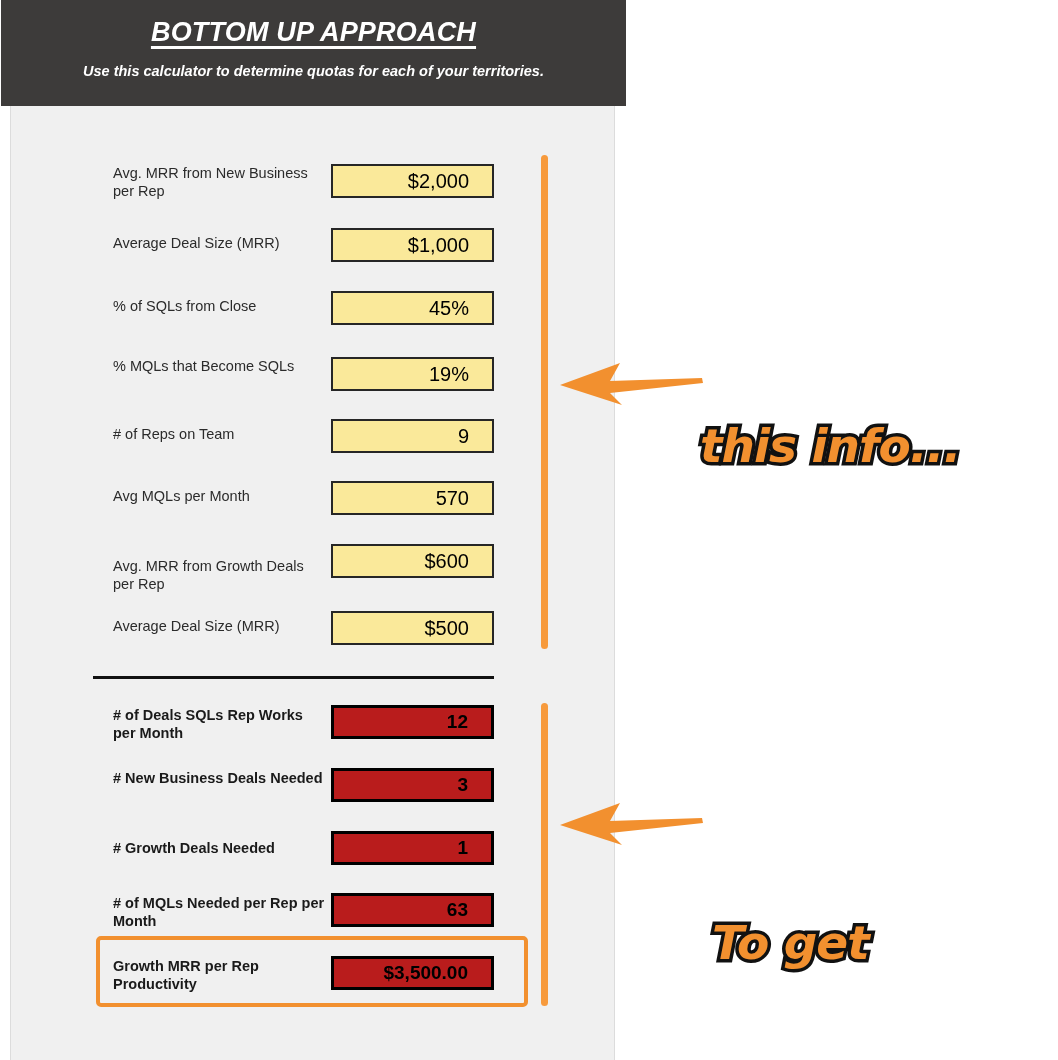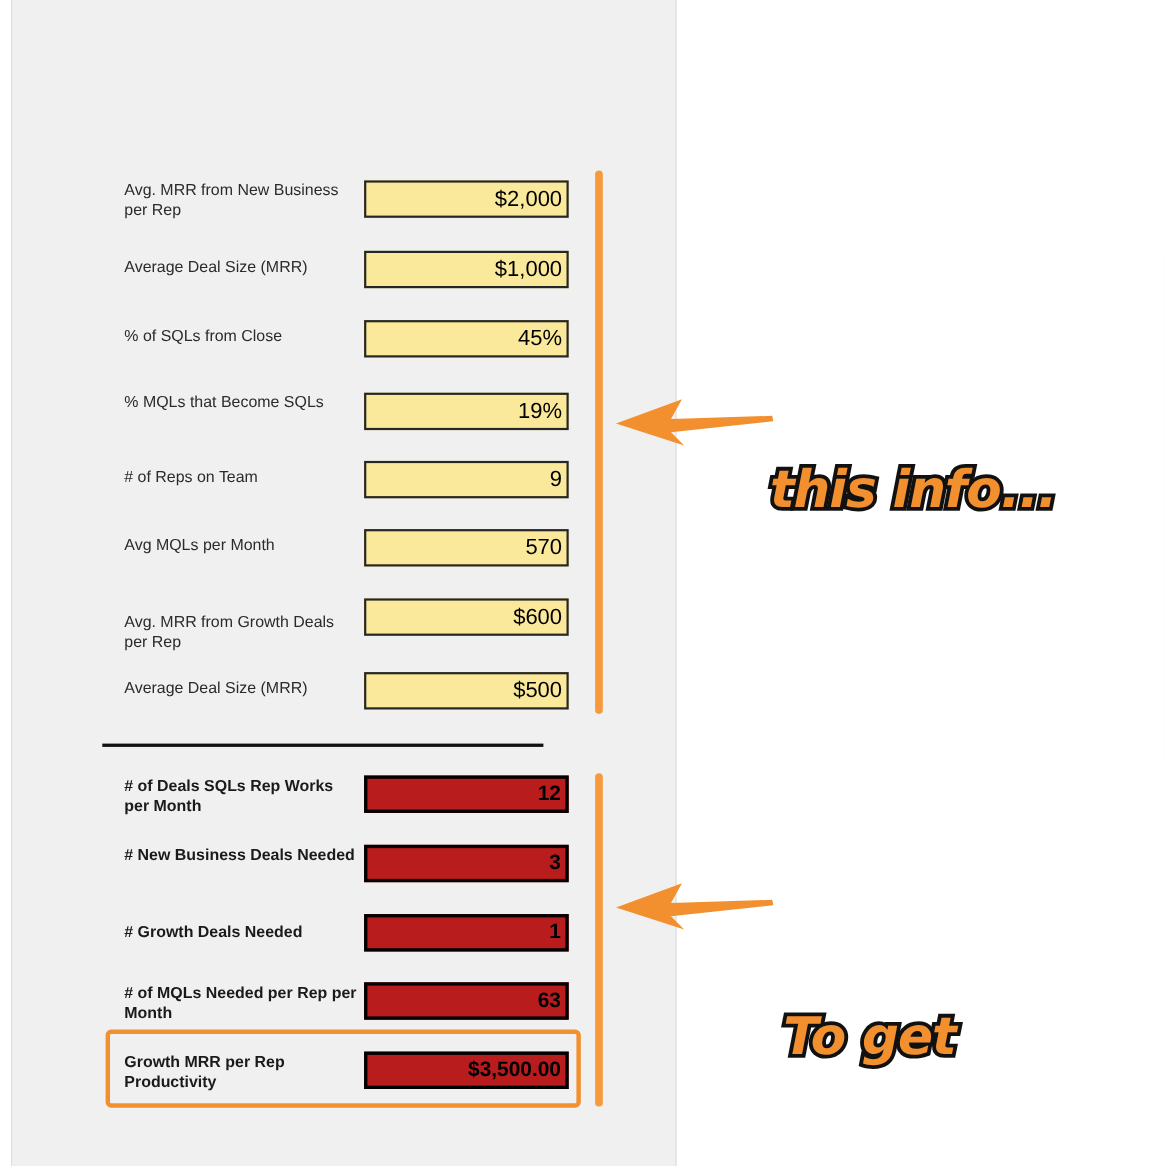--- a/index.html
+++ b/index.html
@@ -38,24 +38,24 @@
   }
 
   
   .row{position:absolute;left:0;width:605px;height:0;}
   .lbl{
     position:absolute;left:102px;width:215px;
     color:#2b2b2b;font-size:14.5px;line-height:18px;
   }
   .lbl.out{font-weight:bold;color:#1a1a1a;}
   .box{
-    position:absolute;left:320px;width:186px;height:34px;
+    position:absolute;left:320px;width:163px;height:34px;
     box-sizing:border-box;
     display:flex;align-items:center;justify-content:flex-end;
-    padding-right:4px;
+    padding-right:23px;
     font-size:20px;color:#000;
   }
   .box.in{background:#fae99a;border:2px solid #262626;}
   .box.out{background:#b91c1c;border:3px solid #000000;font-weight:bold;font-size:19px;}
 
   
   #divider{
     position:absolute;left:82px;top:676px;width:401px;height:0;
     border-top:3px solid #111;
   }
@@ -92,20 +92,24 @@
   }
   .callout .ln{display:block;}
   #callout-top{left:700px;top:288px;}
   #callout-bottom{left:712px;top:785px;}
 </style>
 </head>
 <body>
 
 <div id="panel">
 
+  <div id="header">
+    <div id="header-title">BOTTOM UP APPROACH</div>
+    <div id="header-sub">Use this calculator to determine quotas for each of your territories.</div>
+  </div>
 
   <div id="input-rows">
 
     <div class="row" style="top:164px">
       <div class="lbl" style="top:0px">Avg. MRR from New Business per Rep</div>
       <div class="box in" style="top:0px">$2,000</div>
     </div>
 
     <div class="row" style="top:228px">
       <div class="lbl" style="top:6px">Average Deal Size (MRR)</div>

